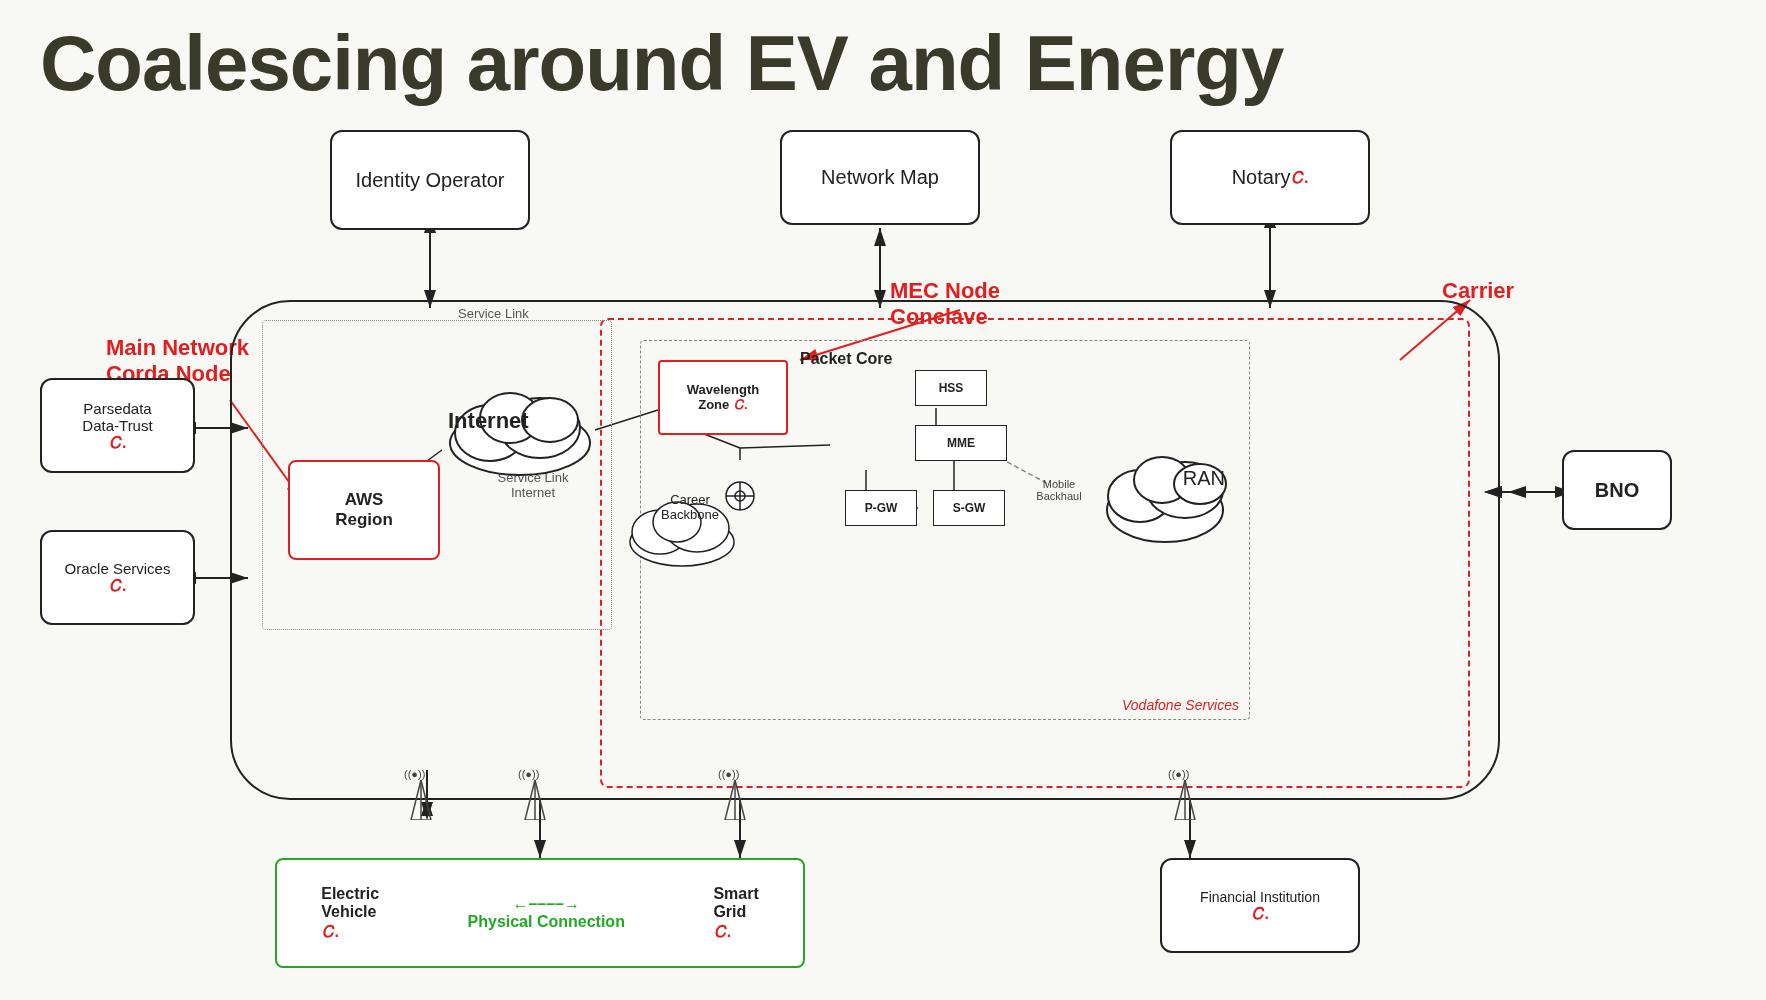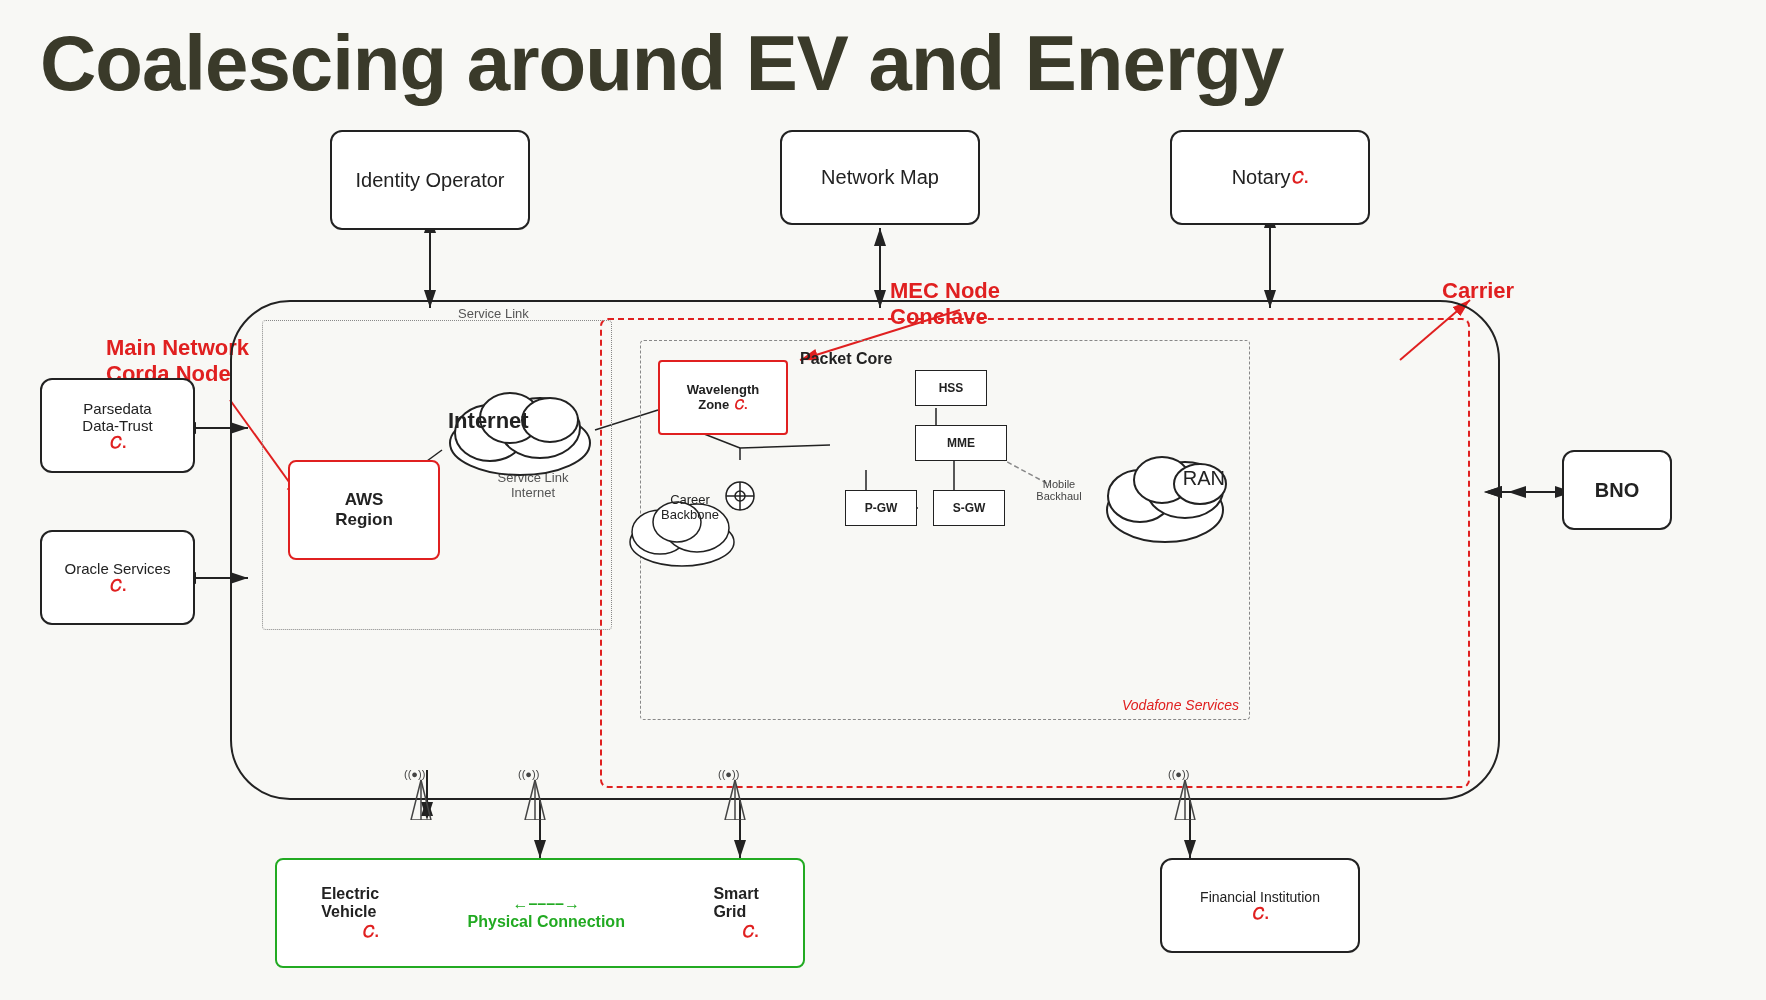--- a/index.html
+++ b/index.html
@@ -253,21 +253,21 @@
       border-radius: 8px;
       background: white;
       display: flex;
       align-items: center;
       justify-content: space-around;
     }
 
     .ev-item {
       display: flex;
       flex-direction: column;
-      align-items: flex-end;
+      align-items: flex-start;
       font-size: 18px;
       font-weight: bold;
       color: #222;
     }
 
     .financial-box {
       position: absolute;
       top: 728px;
       left: 1120px;
       width: 200px;

